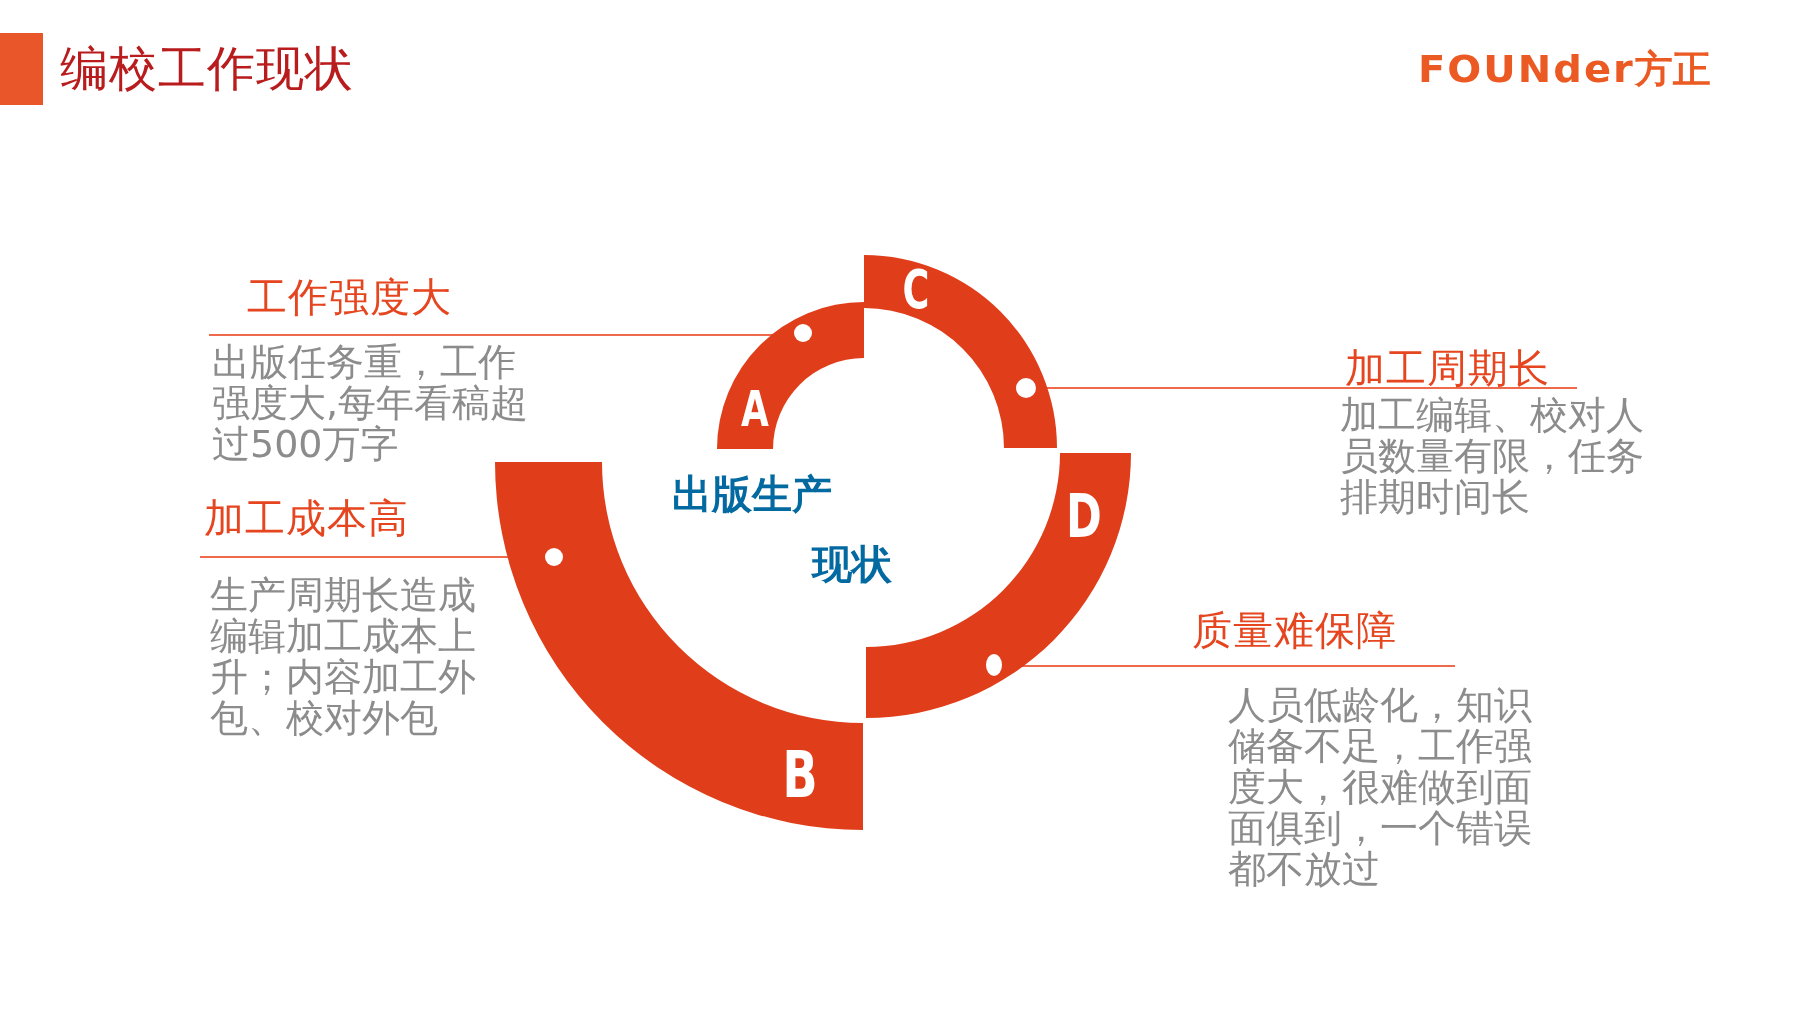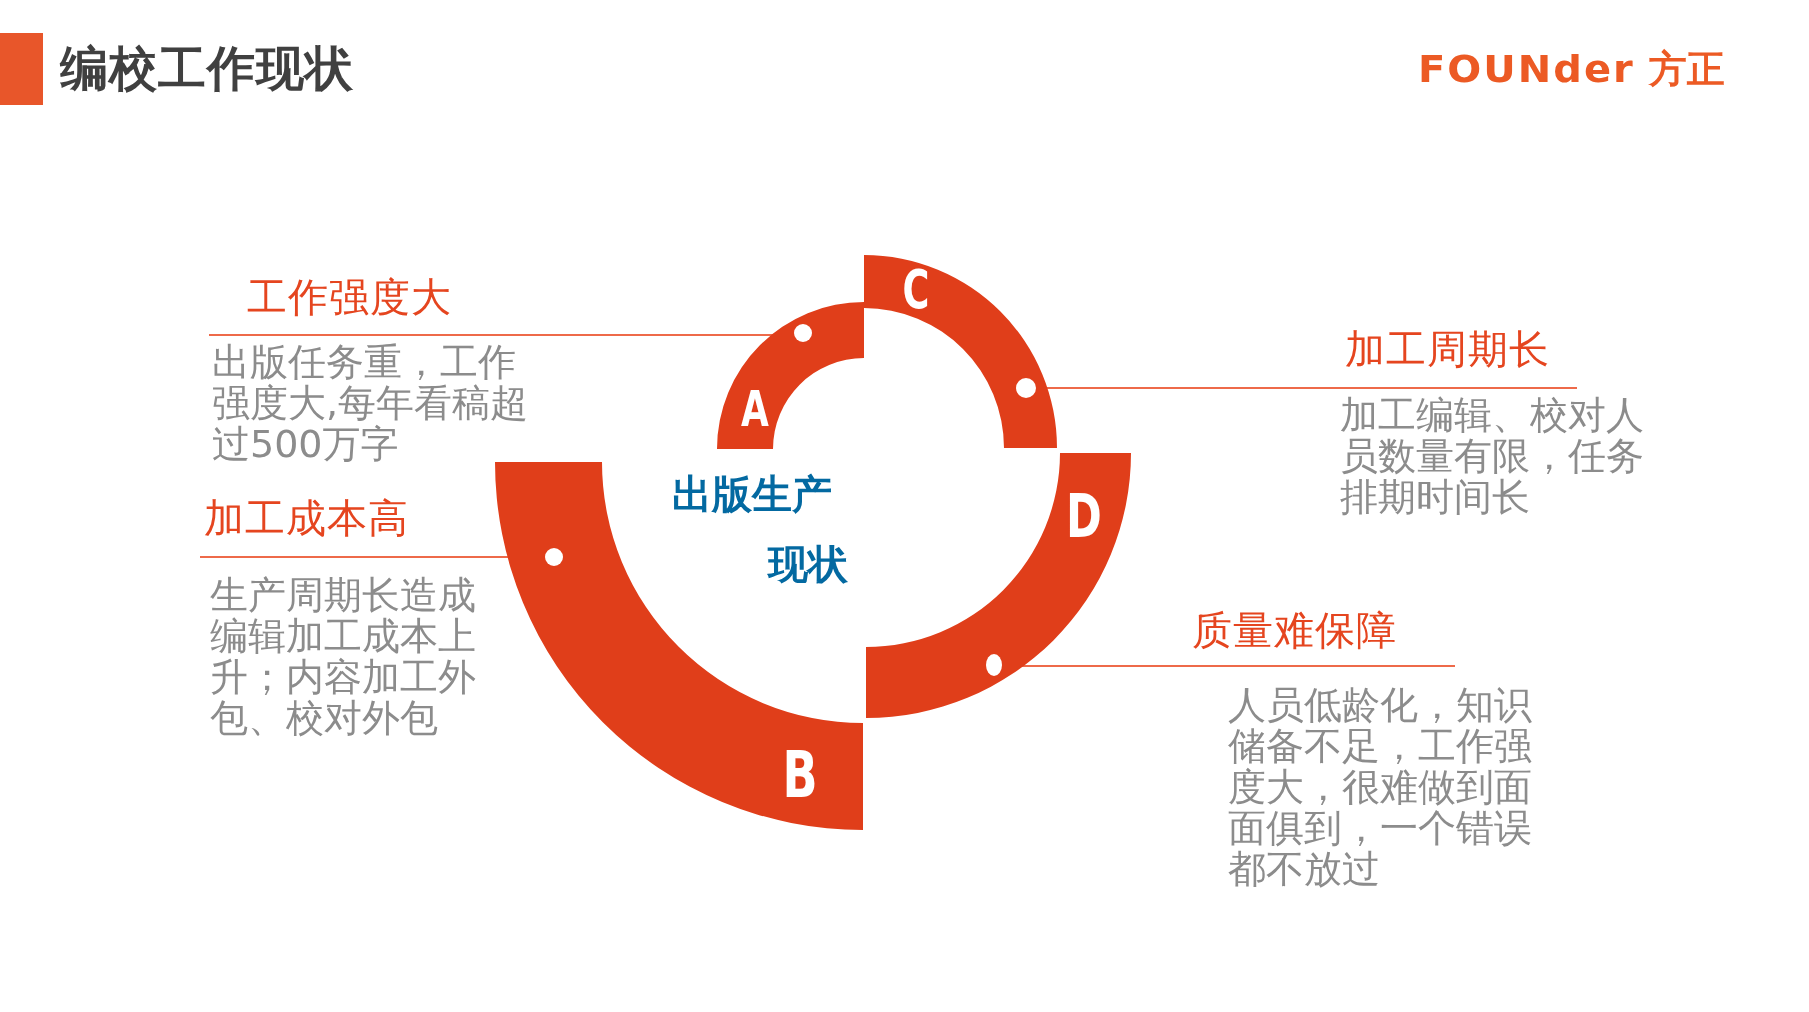--- a/index.html
+++ b/index.html
@@ -1,25 +1,25 @@
 <!DOCTYPE html>
 <html><head>
 <meta charset="utf-8">
 <style>
   html, body { margin:0; padding:0; background:#ffffff; }
   body { width:1809px; height:1012px; position:relative; overflow:hidden; font-family:"DejaVu Sans", sans-serif; }
   .hdr-bar { position:absolute; left:0; top:33px; width:43px; height:72px; background:#E8562A; }
-  .hdr-title { position:absolute; left:60px; top:38px; font-size:48px; font-weight:bold; color:#404040; letter-spacing:1px; line-height:60px; white-space:nowrap; }
+  .hdr-title { position:absolute; left:60px; top:38px; font-size:48px; font-weight:normal; color:#b91c1c; letter-spacing:1px; line-height:60px; white-space:nowrap; }
   .logo { position:absolute; left:1418px; top:44px; height:50px; display:flex; align-items:flex-start; color:#EC5A24; white-space:nowrap; }
   .logo-word { font-family:"DejaVu Sans", sans-serif; font-weight:bold; font-size:40px; letter-spacing:2px; line-height:50px; transform:scaleY(0.95); }
-  .logo-cn { font-family:"DejaVu Sans", sans-serif; font-weight:bold; font-size:38px; margin-left:14px; line-height:50px; }
+  .logo-cn { font-family:"DejaVu Sans", sans-serif; font-weight:bold; font-size:38px; line-height:50px; }
   svg.diagram { position:absolute; left:0; top:0; }
   .center-text { position:absolute; font-family:"DejaVu Serif", serif; font-weight:bold; color:#0369a1; font-size:40px; line-height:64px; white-space:nowrap; }
   .ct1 { left:672px; top:462px; }
-  .ct2 { left:768px; top:532px; }
+  .ct2 { left:812px; top:532px; }
   .item-title { position:absolute; font-size:40px; color:#E5451F; line-height:48px; white-space:nowrap; letter-spacing:1px; }
   .item-body { position:absolute; font-size:38px; color:#8c8c8c; line-height:41px; white-space:pre-line; }
   .arc-letter { font-family:"DejaVu Sans", sans-serif; font-weight:bold; fill:#ffffff; }
 </style>
 </head>
 <body>
 
 <div class="hdr-bar"></div>
 <div class="hdr-title">编校工作现状</div>
 
@@ -61,21 +61,21 @@
 <div class="item-body" style="left:212px; top:342px;">出版任务重，工作
 强度大,每年看稿超
 过500万字</div>
 
 <div class="item-title" style="left:204px; top:494px;">加工成本高</div>
 <div class="item-body" style="left:210px; top:575px;">生产周期长造成
 编辑加工成本上
 升；内容加工外
 包、校对外包</div>
 
-<div class="item-title" style="left:1345px; top:325px;text-align:center;">加工周期长</div>
+<div class="item-title" style="left:1345px; top:344px;text-align:center;">加工周期长</div>
 <div class="item-body" style="left:1340px; top:395px;">加工编辑、校对人
 员数量有限，任务
 排期时间长</div>
 
 <div class="item-title" style="left:1192px; top:606px;">质量难保障</div>
 <div class="item-body" style="left:1228px; top:685px;">人员低龄化，知识
 储备不足，工作强
 度大，很难做到面
 面俱到，一个错误
 都不放过</div>

